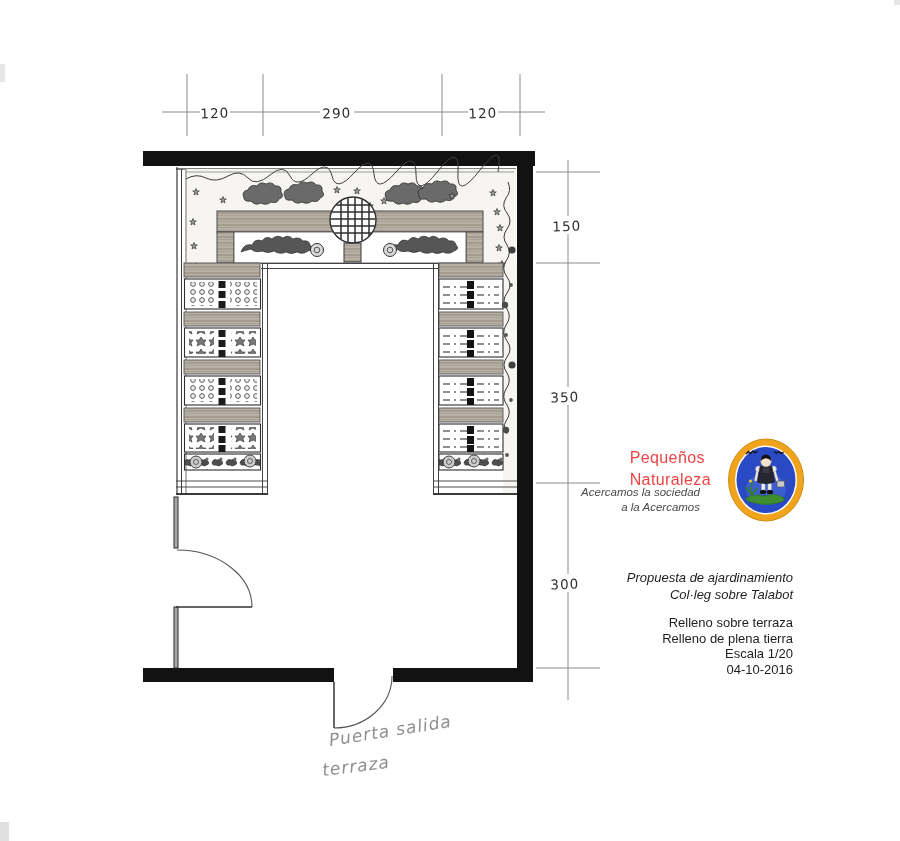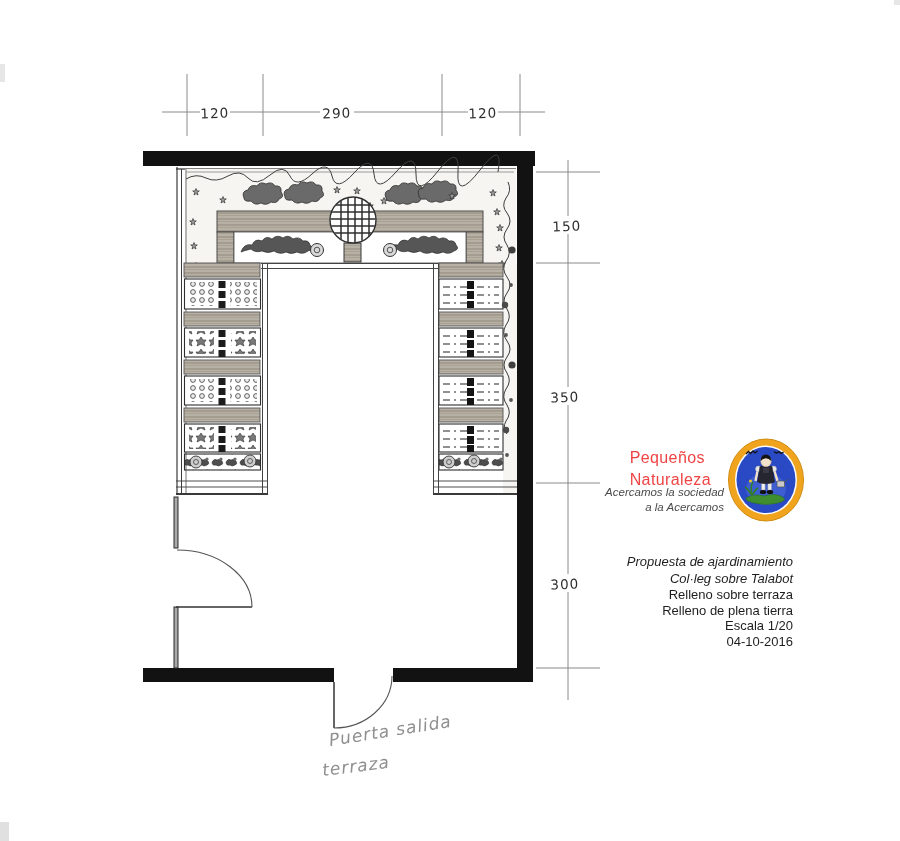--- a/index.html
+++ b/index.html
@@ -1,26 +1,26 @@
 <!DOCTYPE html>
 <html><head>
 <meta charset="utf-8">
 <style>
   html,body{margin:0;padding:0;background:#ffffff;}
   .page{position:relative;width:900px;height:841px;background:#ffffff;overflow:hidden;
         font-family:"Liberation Sans",sans-serif;}
   .plan-svg{position:absolute;left:0;top:0;}
   .brand-name{position:absolute;top:439px;right:189px;text-align:left;
 ,              font-size:18px;line-height:22px;color:#ef4444;letter-spacing:.4px;margin-top:8px;}
-  .brand-tagline{position:absolute;top:485px;right:176px;text-align:right;
+  .brand-tagline{position:absolute;top:485px;right:200px;text-align:right;
                  font-style:italic;font-size:11.5px;line-height:15px;color:#4a4a4a;}
   .badge{position:absolute;left:727px;top:437px;}
   .title-block{position:absolute;top:553px;right:107px;text-align:right;color:#1e1e1e;}
-  .tb-project{font-style:italic;font-size:13px;line-height:17px;}
-  .tb-detail{font-size:13px;line-height:15.5px;}
+  .tb-project{font-style:italic;font-size:13px;line-height:17px;margin-top:16px;}
+  .tb-detail{margin-top:12px;font-size:13px;line-height:15.5px;}
   .dim-text{font-family:"DejaVu Sans",sans-serif;font-size:13.5px;fill:#2e2e2e;letter-spacing:1px;}
   .note-text{font-family:"DejaVu Sans",sans-serif;font-style:italic;font-size:17px;
              fill:#8f8f8f;letter-spacing:1px;}
 </style>
 </head>
 <body>
 
 <div class="page">
 
 <svg class="plan-svg" width="900" height="841" viewBox="0 0 900 841">

